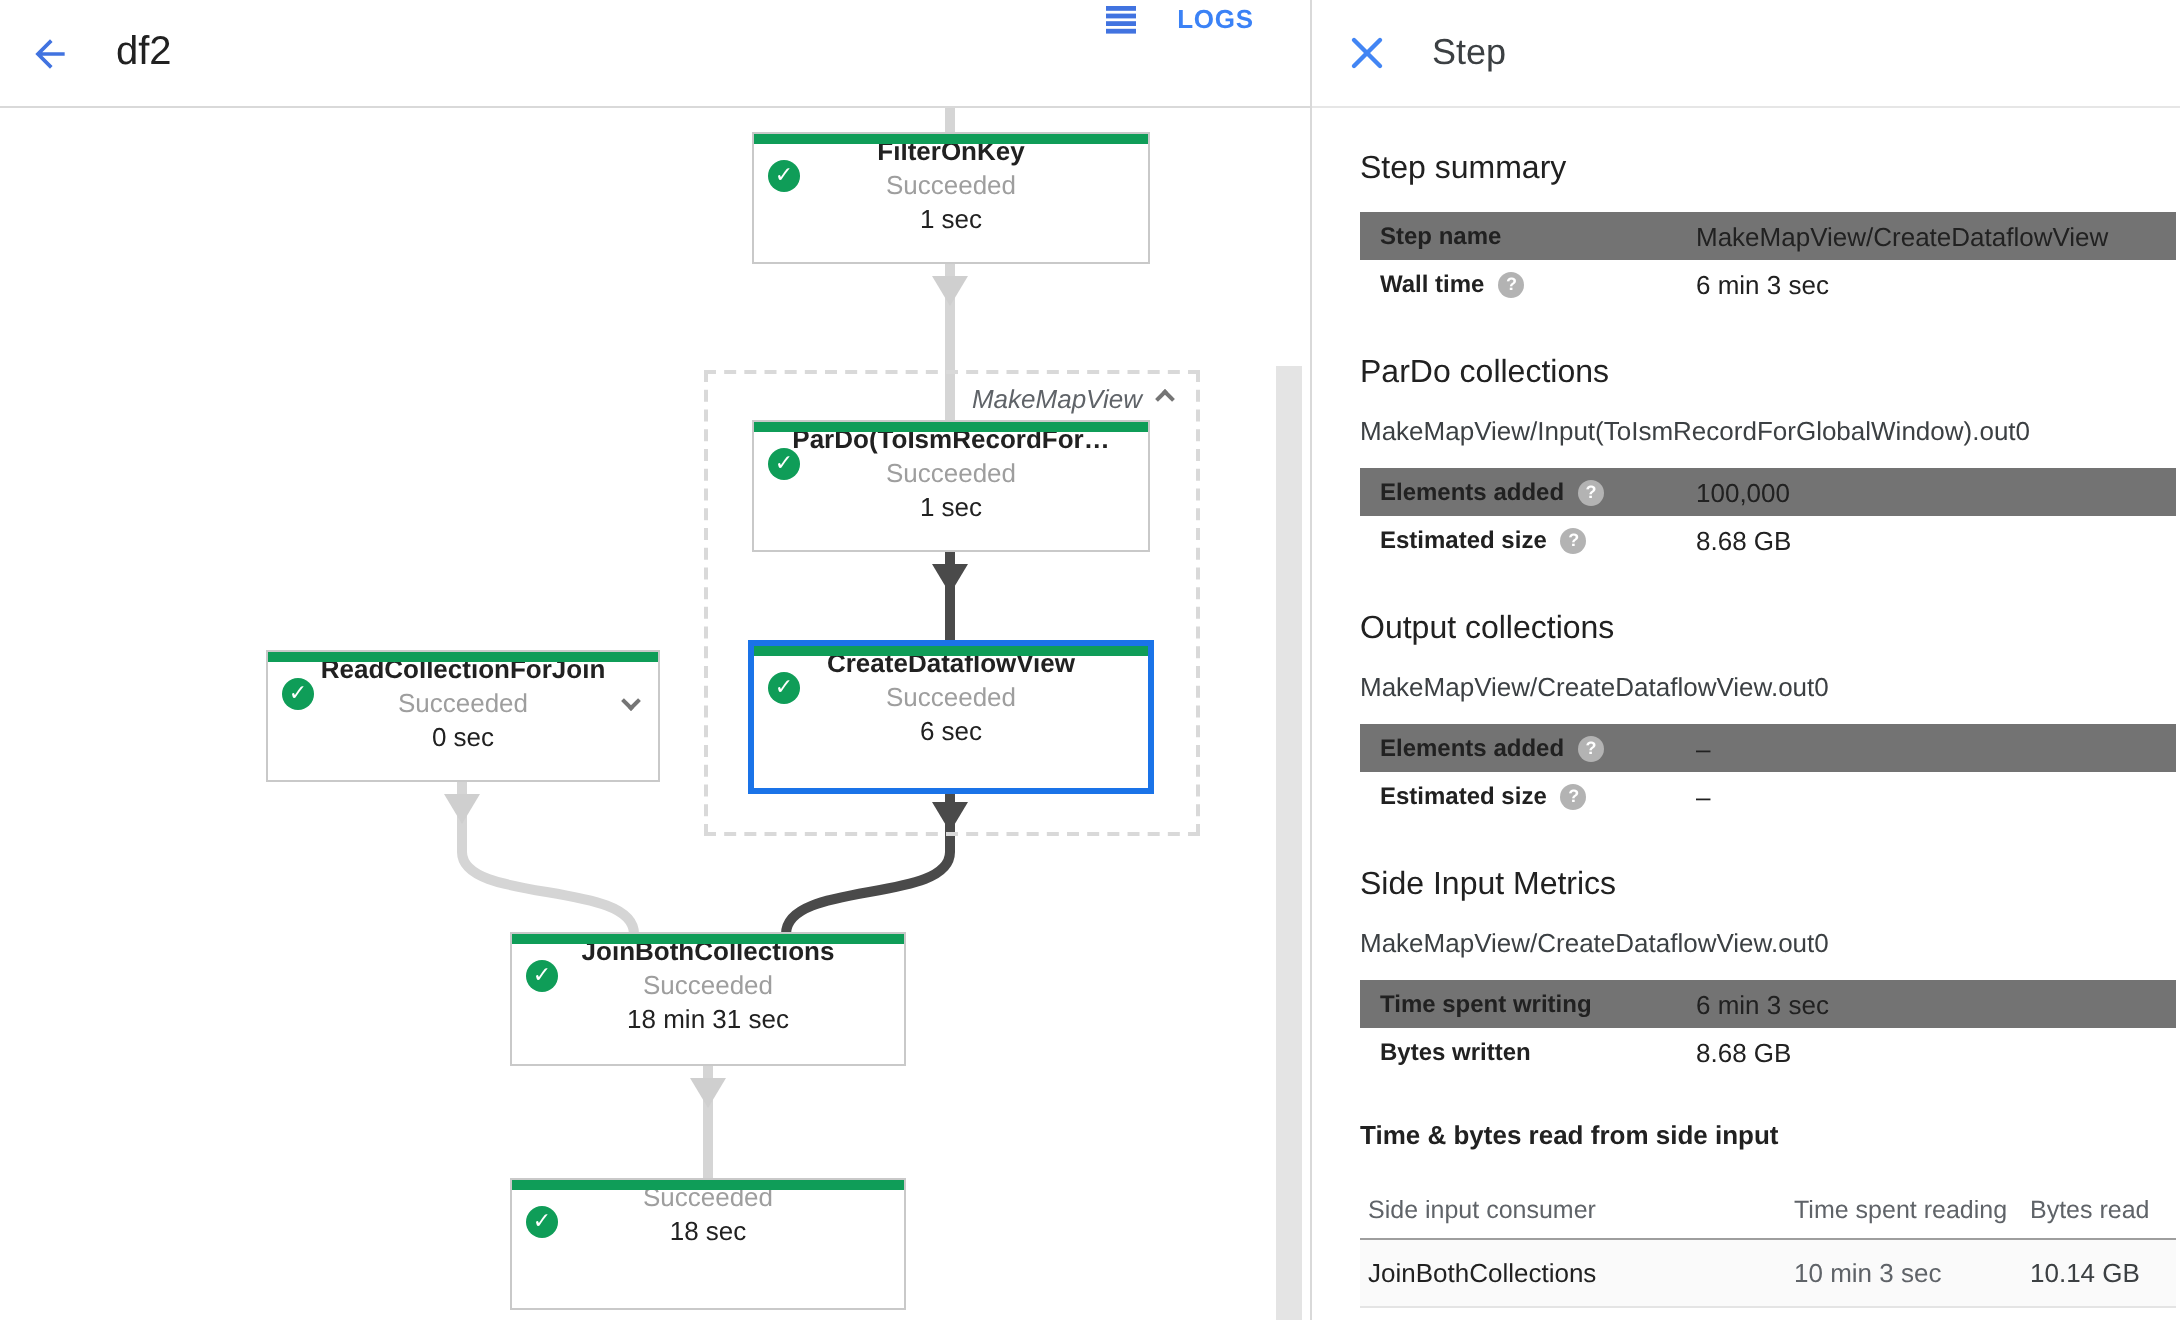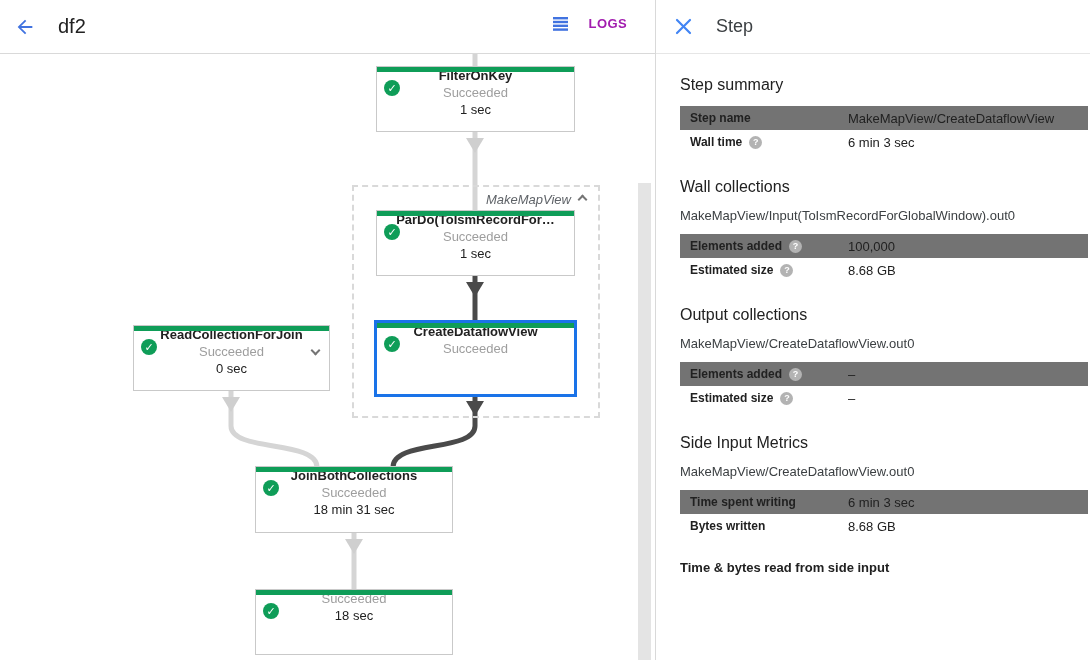--- a/index.html
+++ b/index.html
@@ -5,22 +5,22 @@
   * { margin:0; padding:0; box-sizing:border-box; }
   html,body { width:1090px; height:660px; overflow:hidden; background:#fff;
     font-family:"Liberation Sans","DejaVu Sans",sans-serif; }
   .app { position:relative; width:1090px; height:660px; }
 
   
   .header { position:absolute; left:0; top:0; width:655px; height:54px;
     border-bottom:1px solid #d9d9d9; background:#fff; display:flex; align-items:center; }
   .back-btn { background:none; border:none; cursor:pointer; margin-left:10px; padding:4px; display:flex; }
   .job-title { font-size:20px; color:#212121; margin-left:18px; }
-  .logs-btn { position:absolute; right:28px; top:16px; background:none; border:none; cursor:pointer;
-    display:flex; align-items:center; gap:20px; color:#a21caf; font-size:13px; font-weight:700;
+  .logs-btn { position:absolute; right:28px; top:2px; background:none; border:none; cursor:pointer;
+    display:flex; align-items:center; gap:20px; color:#3b82f6; font-size:13px; font-weight:700;
     letter-spacing:.4px; }
 
   
   .graph { position:absolute; left:0; top:54px; width:655px; height:606px; background:#fff; overflow:hidden; }
   .edges { position:absolute; left:0; top:0; }
   .group-box { position:absolute; left:352px; top:131px; width:248px; height:233px;
     border:2px dashed #d9d9d9; }
   .group-label { position:absolute; top:5px; right:12px; font-size:13px; color:#5f6368;
     display:flex; align-items:flex-start; cursor:pointer;font-style:italic; }
   .caret-up { width:7px; height:7px; border-left:2px solid #757575; border-top:2px solid #757575;
@@ -154,20 +154,21 @@
         <div class="time">1 sec</div>
       </div>
     </div>
 
     <div class="node selected" style="left:374px; top:266px; width:203px; height:77px;">
       <div class="bar"></div>
       <div class="check">✓</div>
       <div class="content">
         <div class="title">CreateDataflowView</div>
         <div class="status">Succeeded</div>
+        <div class="time">6 sec</div>
       </div>
     </div>
 
     <div class="node" style="left:133px; top:271px; width:197px; height:66px;">
       <div class="bar"></div>
       <div class="check">✓</div>
       <span class="node-chevron">
         <span class="caret-down"></span>
       </span>
       <div class="content">
@@ -218,21 +219,21 @@
       <div class="kv-row odd">
         <span class="kv-label">Step name</span>
         <span class="kv-value">MakeMapView/CreateDataflowView</span>
       </div>
       <div class="kv-row">
         <span class="kv-label">Wall time</span>
         <span class="help-icon">?</span>
         <span class="kv-value">6 min 3 sec</span>
       </div>
 
-      <div class="section-heading" style="margin-top:24px">Wall collections</div>
+      <div class="section-heading" style="margin-top:24px">ParDo collections</div>
       <div class="collection-name">MakeMapView/Input(ToIsmRecordForGlobalWindow).out0</div>
       <div class="kv-row odd">
         <span class="kv-label">Elements added</span>
         <span class="help-icon">?</span>
         <span class="kv-value">100,000</span>
       </div>
       <div class="kv-row">
         <span class="kv-label">Estimated size</span>
         <span class="help-icon">?</span>
         <span class="kv-value">8.68 GB</span>
@@ -256,16 +257,32 @@
       <div class="kv-row odd">
         <span class="kv-label">Time spent writing</span>
         <span class="kv-value">6 min 3 sec</span>
       </div>
       <div class="kv-row">
         <span class="kv-label">Bytes written</span>
         <span class="kv-value">8.68 GB</span>
       </div>
 
       <div class="table-heading">Time &amp; bytes read from side input</div>
+      <table class="si-table">
+        <thead>
+          <tr>
+            <th class="c1">Side input consumer</th>
+            <th class="c2">Time spent reading</th>
+            <th>Bytes read</th>
+          </tr>
+        </thead>
+        <tbody>
+          <tr>
+            <td class="v1">JoinBothCollections</td>
+            <td class="v2">10 min 3 sec</td>
+            <td class="v3">10.14 GB</td>
+          </tr>
+        </tbody>
+      </table>
 
     </div>
   </div>
 </div>
 
 </body></html>

